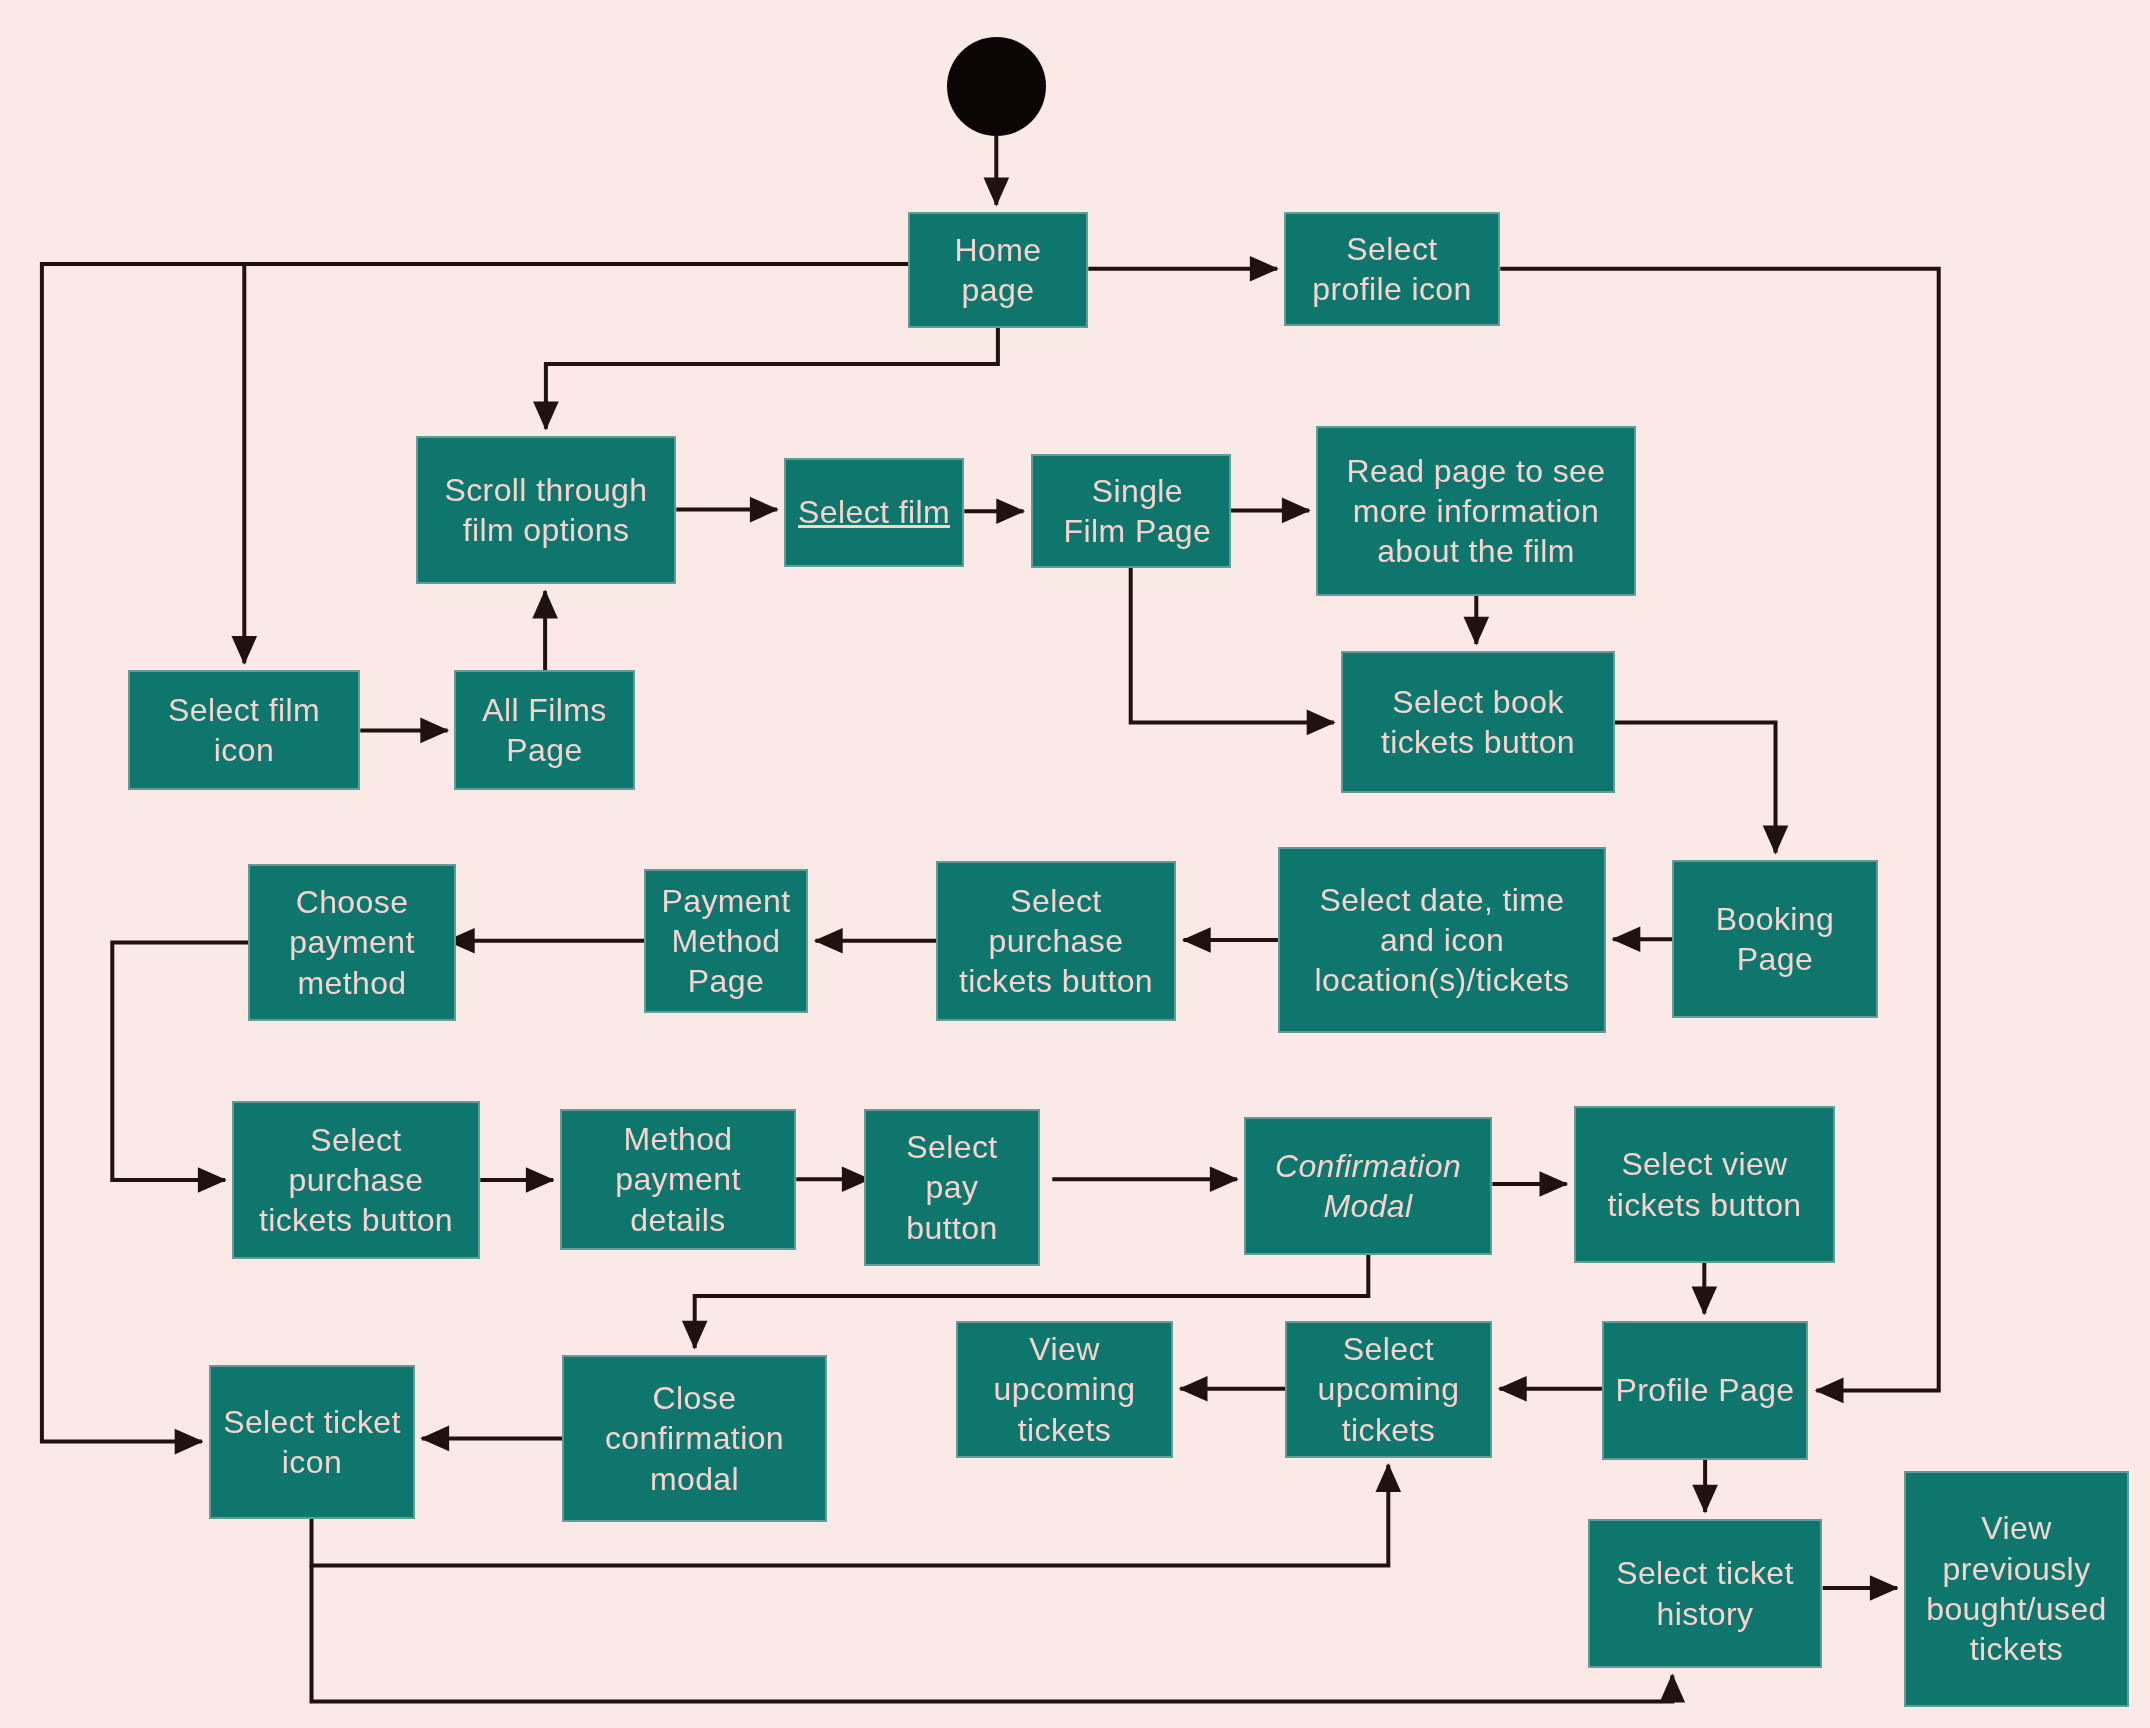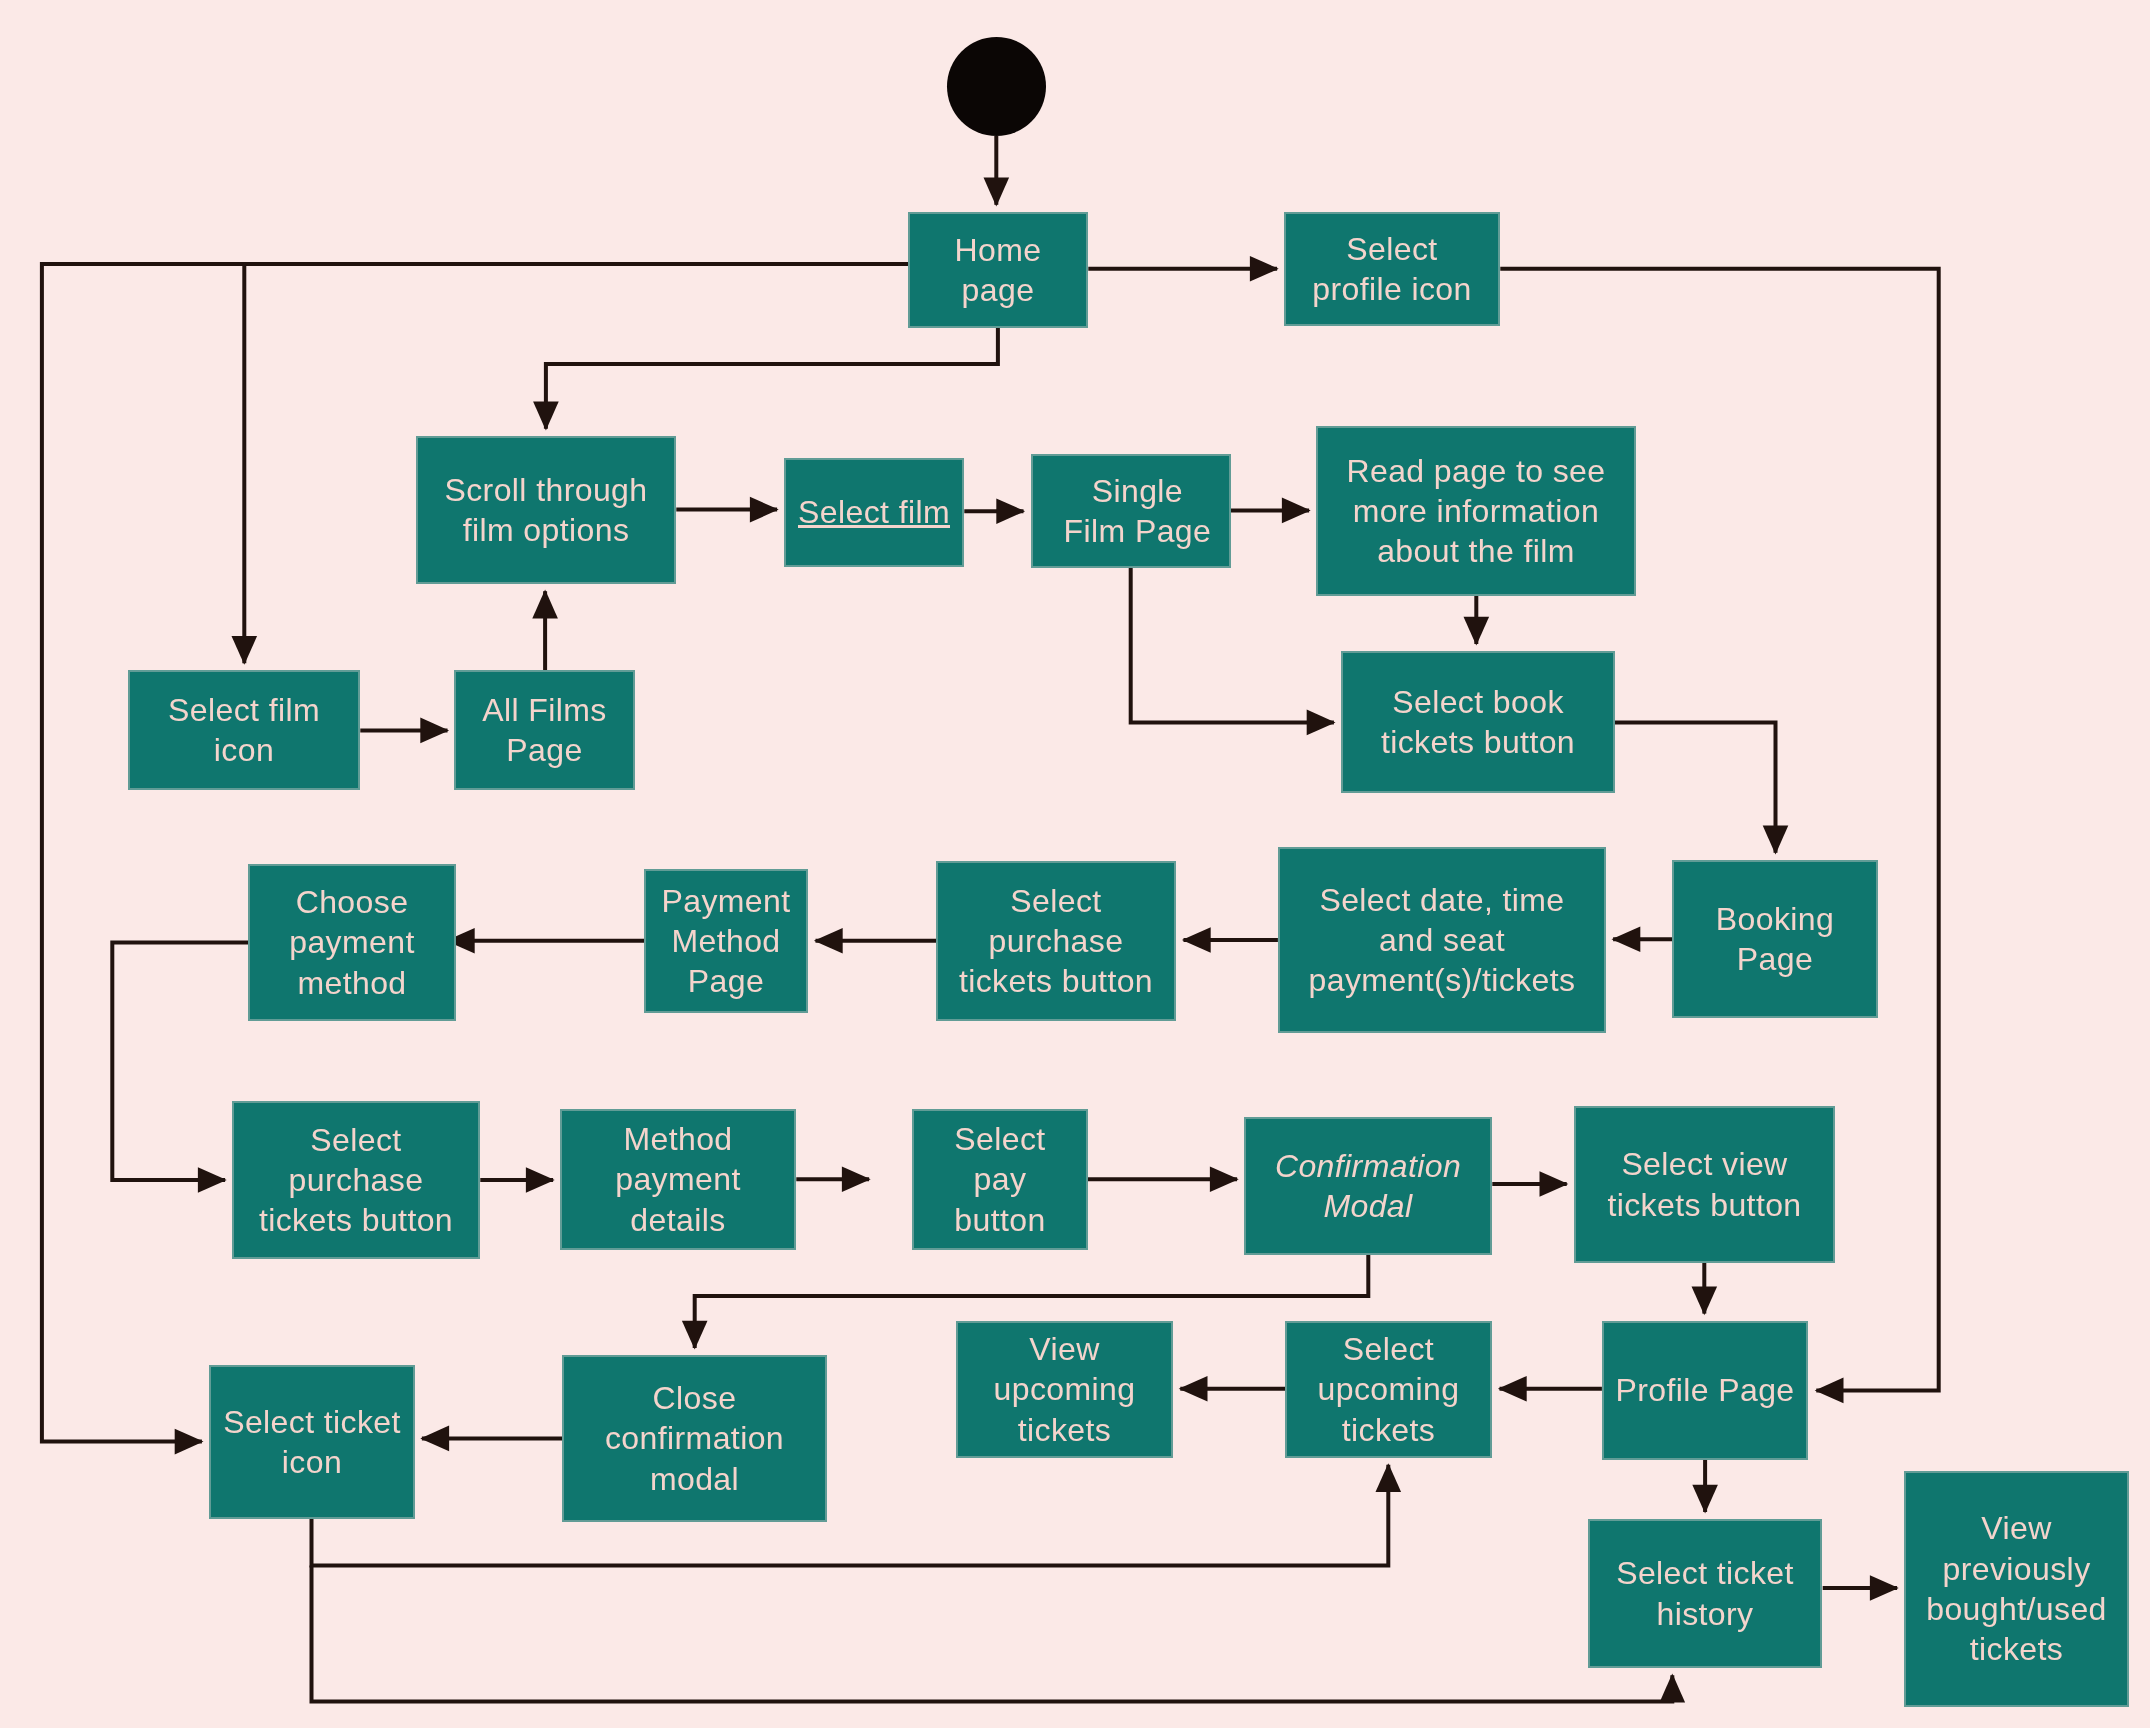--- a/index.html
+++ b/index.html
@@ -98,27 +98,27 @@
   <div class="node" style="left:908px; top:212px;  width:180px; height:116px;">Home page</div>
   <div class="node" style="left:1284px; top:212px;  width:216px; height:114px;">Select profile icon</div>
   <div class="node" style="left:416px;  top:436px;  width:260px; height:148px;">Scroll through film options</div>
   <div class="node" style="left:784px;  top:458px;  width:180px; height:109px;text-decoration:underline;">Select film</div>
   <div class="node" style="left:1031px; top:454px;  width:200px; height:114px;padding-left:24px;">Single Film Page</div>
   <div class="node" style="left:1316px; top:426px;  width:320px; height:170px;">Read page to see more information about the film</div>
   <div class="node" style="left:128px;  top:670px;  width:232px; height:120px;">Select film icon</div>
   <div class="node" style="left:454px;  top:670px;  width:181px; height:120px;">All Films Page</div>
   <div class="node" style="left:1341px; top:651px;  width:274px; height:142px;">Select book tickets button</div>
   <div class="node" style="left:1672px; top:860px; width:206px; height:158px;">Booking Page</div>
-  <div class="node" style="left:1278px; top:847px; width:328px; height:186px;">Select date, time and seat payment(s)/tickets</div>
+  <div class="node" style="left:1278px; top:847px; width:328px; height:186px;">Select date, time and icon location(s)/tickets</div>
   <div class="node" style="left:936px; top:861px; width:240px; height:160px;">Select purchase tickets button</div>
   <div class="node" style="left:644px;  top:869px; width:164px; height:144px;">Payment Method Page</div>
   <div class="node" style="left:248px;  top:864px; width:208px; height:157px;">Choose payment method</div>
   <div class="node" style="left:232px;  top:1101px; width:248px; height:158px;">Select purchase tickets button</div>
   <div class="node" style="left:560px;  top:1109px; width:236px; height:141px;">Method payment details</div>
-  <div class="node" style="left:912px; top:1109px; width:176px; height:141px;">Select pay button</div>
+  <div class="node" style="left:864px; top:1109px; width:176px; height:157px;">Select pay button</div>
   <div class="node" style="left:1244px; top:1117px; width:248px; height:138px;font-style:italic;">Confirmation Modal</div>
   <div class="node" style="left:1574px; top:1106px; width:261px; height:157px;">Select view tickets button</div>
   <div class="node" style="left:1602px; top:1321px; width:206px; height:139px;">Profile Page</div>
   <div class="node" style="left:1285px; top:1321px; width:207px; height:137px;">Select upcoming tickets</div>
   <div class="node" style="left:956px; top:1321px; width:217px; height:137px;">View upcoming tickets</div>
   <div class="node" style="left:562px;  top:1355px; width:265px; height:167px;">Close confirmation modal</div>
   <div class="node" style="left:209px;  top:1365px; width:206px; height:154px;">Select ticket icon</div>
   <div class="node" style="left:1588px; top:1519px; width:234px; height:149px;">Select ticket history</div>
   <div class="node" style="left:1904px; top:1471px; width:225px; height:236px;">View previously bought/used tickets</div>
 

